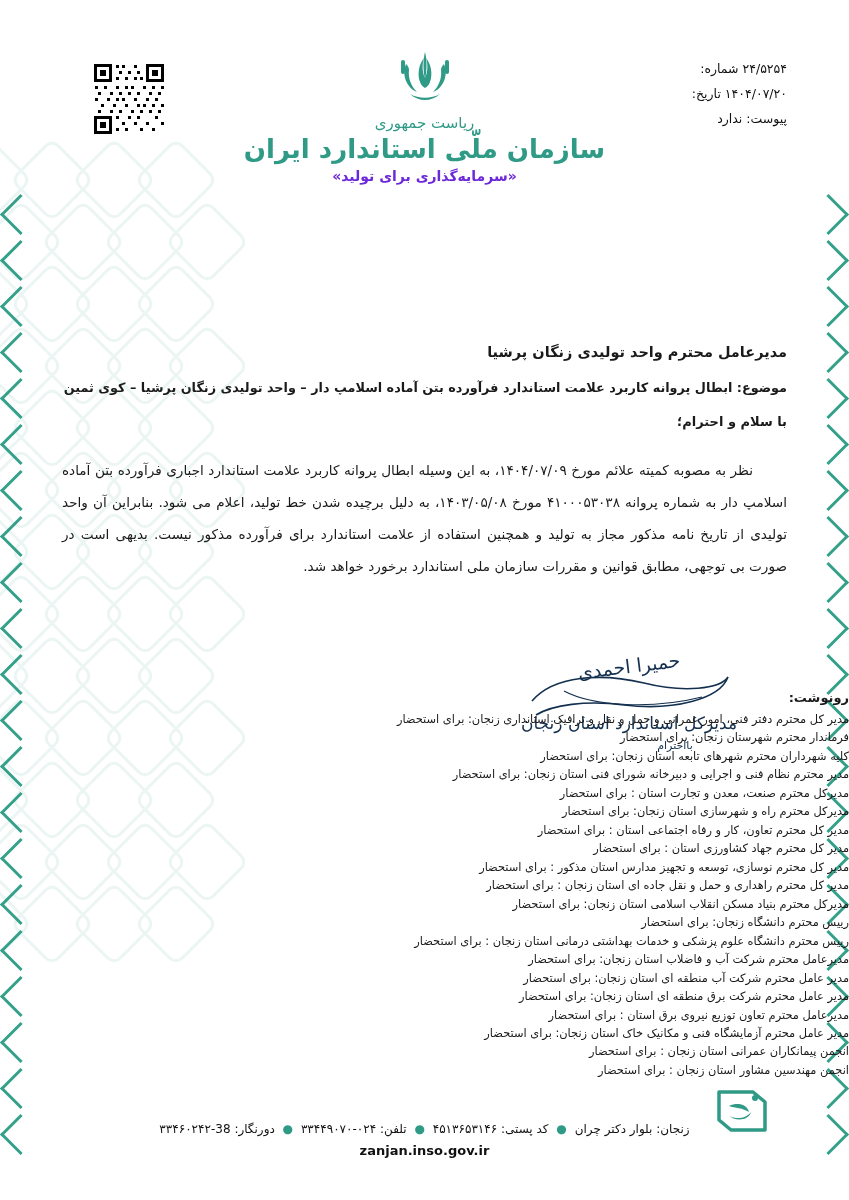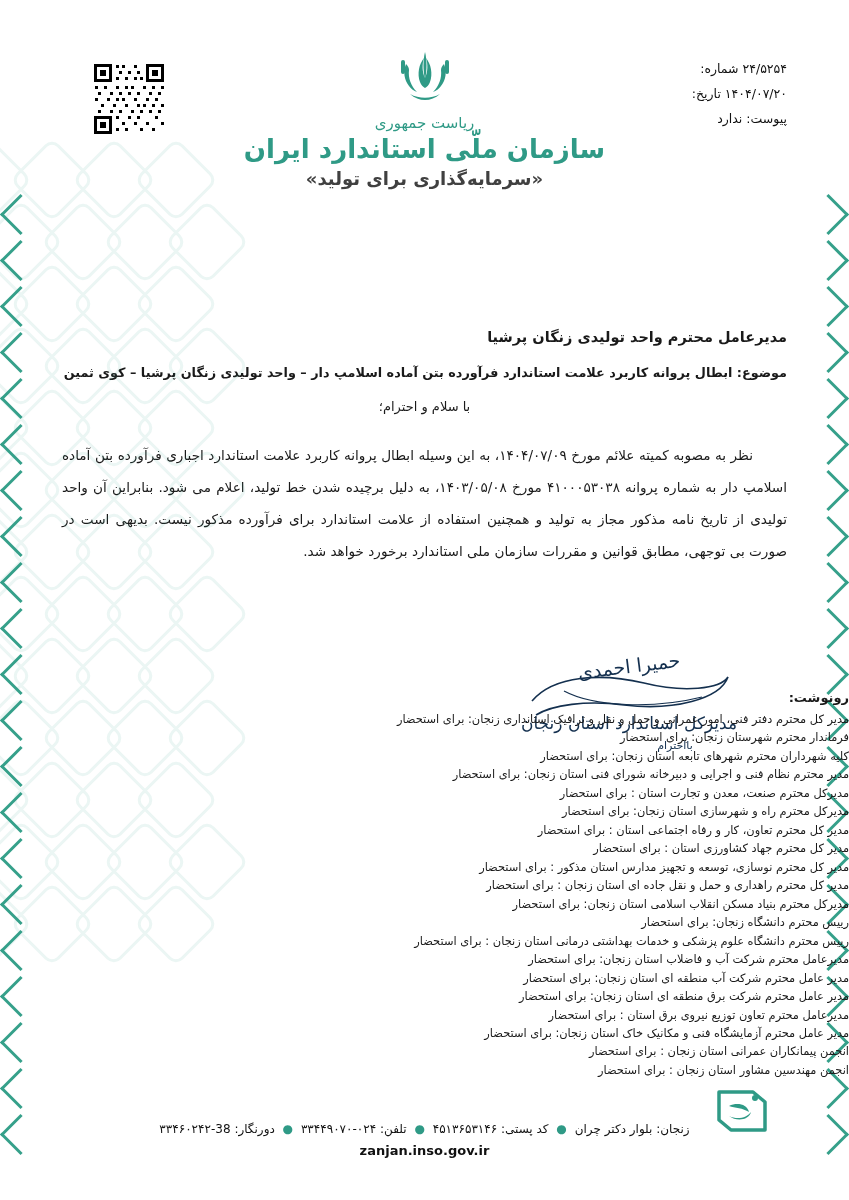--- a/index.html
+++ b/index.html
@@ -55,21 +55,21 @@
     width: 54px;
     height: 54px;
     border: 3px solid #35a08a;
     border-radius: 10px;
     transform: rotate(45deg);
   }
 
   
   .header {
     position: relative;
-    padding-top: 27px;
+    padding-top: 42px;
     height: 250px;
   }
   .meta {
     position: absolute;
     top: 56px;
     right: 62px;
     text-align: right;
     font-size: 12.5px;
     line-height: 2.0;
     color: #111;
@@ -109,23 +109,23 @@
     color: #2f9a86;
     font-weight: bold;
     margin-bottom: 4px;
   }
   .org-line3 {
     font-size: 20px;
     color: #2f9a86;
     margin-bottom: 16px;
   }
   .slogan {
-    font-size: 18px;
-    font-weight: bold;
-    color: #404040;
+    font-size: 14px;
+    font-weight: bold;
+    color: #6d28d9;
   }
 
   
   .content {
     padding: 52px 62px 0 62px;
   }
   .addressee {
     font-size: 14.5px;
     font-weight: bold;
     text-align: right;
@@ -133,22 +133,22 @@
   }
   .subject {
     font-size: 12.8px;
     font-weight: bold;
     text-align: right;
     line-height: 1.9;
     margin-bottom: 14px;
   }
   .greeting {
     font-size: 13px;
-    font-weight: normal;
-    text-align: center;
+    font-weight: bold;
+    text-align: right;
     margin-bottom: 26px;
   }
   .para {
     font-size: 13.6px;
     line-height: 2.35;
     text-align: justify;
     text-justify: inter-word;
     text-indent: 34px;
   }
 

